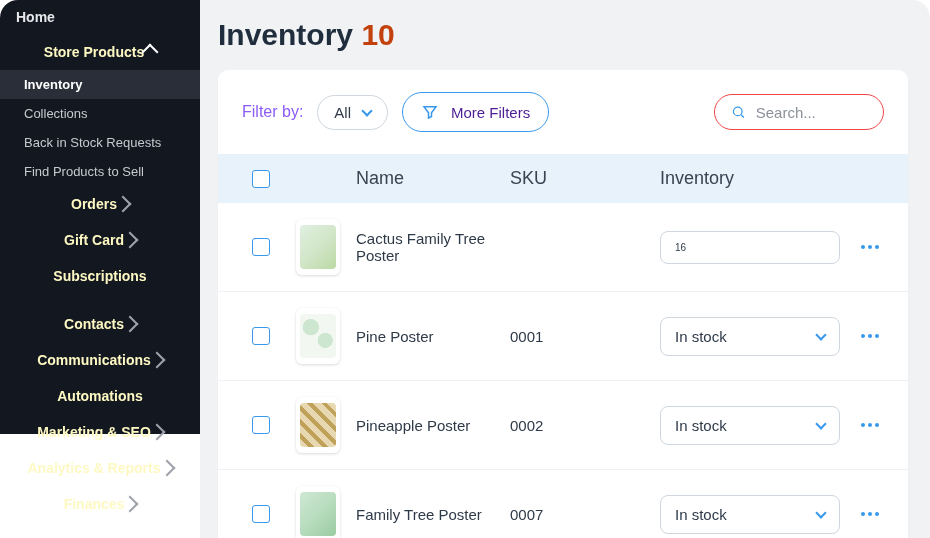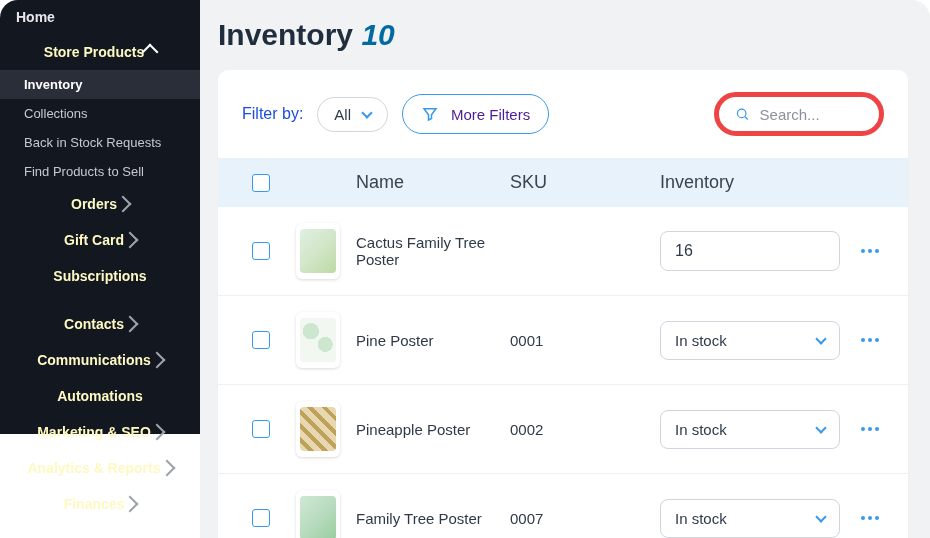--- a/index.html
+++ b/index.html
@@ -8,45 +8,45 @@
 .side-item { padding: 9px 16px; cursor: pointer; display: flex; align-items: center; justify-content: space-between; color: #e7e8ec; }
 .side-item.top { font-weight: 600; }
 .side-sub { padding: 7px 12px 7px 24px; font-size: 13px; cursor: pointer; color: #c7c9cf; }
 .side-sub.active { background: #2a2e39; color: #fff; font-weight: 600; }
 .side-group-hd { padding: 10px 16px; font-weight: 700; color: #fef9c3; display: flex; align-items: center; justify-content: center; cursor: pointer; }
 .chev { width: 12px; height: 12px; border-right: 2px solid #9ea2aa; border-bottom: 2px solid #9ea2aa; transform: rotate(-45deg); }
 .chev.up { transform: rotate(-135deg); border-color:#fff;}
 .divider { height: 1px; background: #2a2e39; margin: 6px 0; }
 .main { flex: 1; background: #f0f2f4; height: 538px; padding: 18px 22px 0 18px; position: relative; }
 .page-title { font-size: 30px; font-weight: 700; color: #1f2d3d; margin-bottom: 18px; }
-.page-title .count { color: #0369a1; font-weight: 700; font-style: italic; }
+.page-title .count { color: #c2410c; font-weight: 700; }
 .card { background: #fff; border-radius: 10px; box-shadow: 0 1px 2px rgba(0,0,0,0.04); }
 .filter-bar { padding: 22px 24px; display: flex; align-items: center; gap: 14px; }
-.filter-label { font-size: 16px; color: #1d4ed8; }
+.filter-label { font-size: 16px; color: #8b5cf6; }
 .pill { border: 1px solid #cfd6dd; border-radius: 999px; padding: 8px 16px; font-size: 15px; color: #2e3a48; display: inline-flex; align-items: center; gap: 12px; background: #fff; cursor: pointer; }
 .pill.blue { border-color: #3899ec; color: #4c1d95; font-weight: 500; padding: 10px 18px; }
 .pill.blue svg { stroke: #3899ec; }
 .pill .dd-chev { width: 8px; height: 8px; border-right: 2px solid #3899ec; border-bottom: 2px solid #3899ec; transform: rotate(45deg); margin-top:-3px; }
 .spacer { flex: 1; }
-.search { border: 5px solid #ef4444; border-radius: 999px; padding: 8px 16px; display: flex; align-items: center; gap: 10px; width: 170px; cursor: text; }
+.search { border: 1px solid #ef4444; border-radius: 999px; padding: 8px 16px; display: flex; align-items: center; gap: 10px; width: 170px; cursor: text; }
 .search svg { stroke: #3899ec; }
 .search input { border: none; outline: none; font-size: 15px; color: #6f7680; width: 100%; background: transparent; }
 .search input::placeholder { color: #8b909a; }
 .thead { background: #e7f2fb; display: grid; grid-template-columns: 70px 60px 1fr 150px 180px 60px; align-items: center; padding: 14px 8px; font-size: 18px; color: #3a4452; }
 .thead .cb, .row .cb { display: flex; justify-content: center; }
 .checkbox { width: 18px; height: 18px; border: 1.5px solid #3899ec; border-radius: 3px; background: #fff; cursor: pointer; }
 .rows { }
 .row { display: grid; grid-template-columns: 70px 60px 1fr 150px 180px 60px; align-items: center; padding: 16px 8px; border-bottom: 1px solid #eef0f3; font-size: 15px; color: #2e3a48; }
 .thumb { width: 44px; height: 56px; border-radius: 6px; box-shadow: 0 1px 3px rgba(0,0,0,0.15); background: #fff; display: flex; align-items: center; justify-content: center; overflow: hidden; position: relative; }
 .thumb .core { width: 80%; height: 80%; border-radius: 4px; }
 .t1 { background: linear-gradient(135deg,#dff0e2,#d2e6c8,#bcd9a5); }
 .t2 { background: radial-gradient(circle at 30% 30%, #cce6cf 0 20%, transparent 21%), radial-gradient(circle at 70% 60%, #cce6cf 0 20%, transparent 21%), #f2f7f2; }
 .t3 { background: repeating-linear-gradient(45deg,#e8d8b2 0 6px,#bfa15a 6px 10px); }
 .t4 { background: linear-gradient(135deg,#cfe8d3,#b8dcbf,#9acc9f); }
-.inv-input { border: 1px solid #cfd6dd; border-radius: 8px; padding: 10px 14px; font-size: 16px; color: #2e3a48; width: 100%; outline: none; }
+.inv-input { border: 1px solid #cfd6dd; border-radius: 8px; padding: 10px 14px; font-size: 10px; color: #2e3a48; width: 100%; outline: none; }
 .inv-select { border: 1px solid #cfd6dd; border-radius: 8px; padding: 10px 14px; font-size: 15px; color: #2e3a48; width: 100%; display: flex; align-items: center; justify-content: space-between; cursor: pointer; background: #fff;}
 .inv-select .dd-chev { width: 8px; height: 8px; border-right: 2px solid #3899ec; border-bottom: 2px solid #3899ec; transform: rotate(45deg); margin-top:-3px;}
 .more-btn { display: flex; justify-content: center; align-items: center; cursor: pointer; color: #3899ec; font-size: 20px; }
 .dots { display: flex; gap: 3px; }
 .dots span { width: 4px; height: 4px; border-radius: 50%; background: #3899ec; }
 .filter-icon { width:18px; height:18px; }
 </style>
 </head>
 <body>
 

